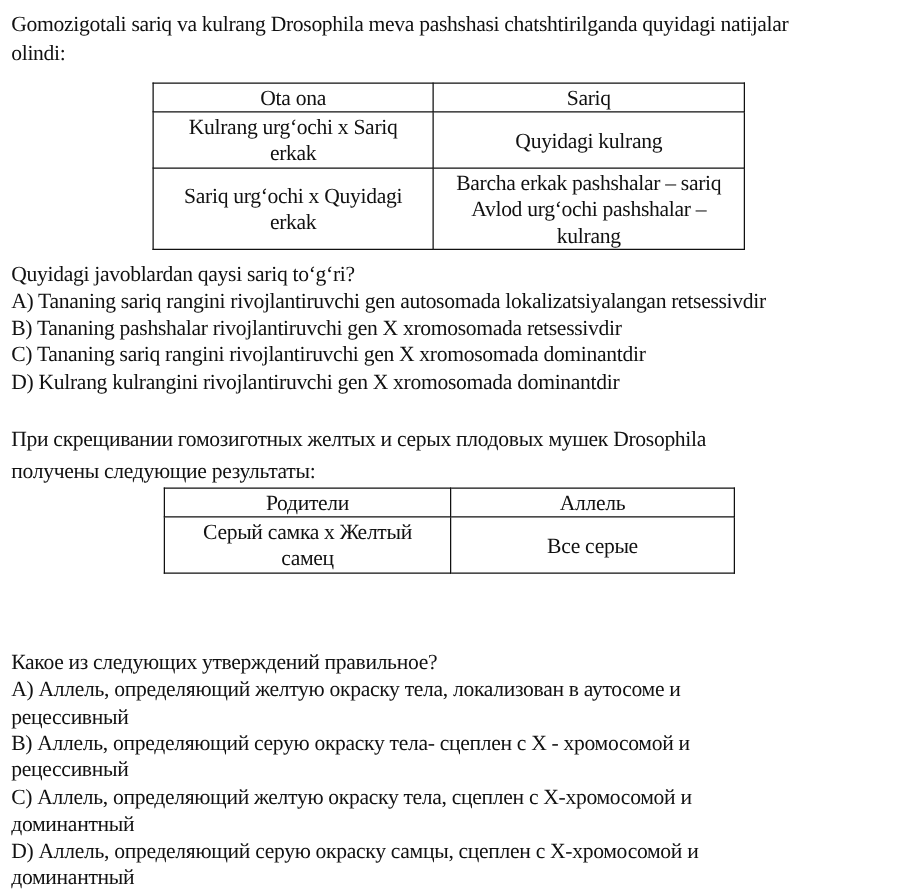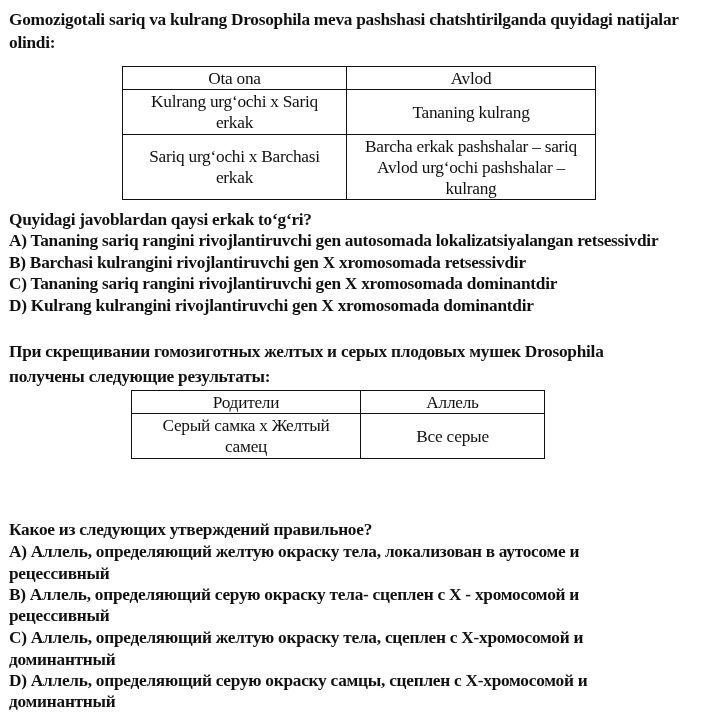--- a/index.html
+++ b/index.html
@@ -1,70 +1,70 @@
 <!DOCTYPE html>
 <html><head>
   <meta charset="utf-8">
   <style>
     html, body { margin: 0; padding: 0; background: #ffffff; }
     body {
       width: 720px; height: 715px; overflow: hidden; position: relative;
       font-family: "Liberation Serif", serif; color: #111; font-size: 17.3px;
     }
-    .line { position: absolute; left: 9px; white-space: nowrap; letter-spacing: -0.25px; font-weight: bold; }
+    .line { position: absolute; left: 9px; white-space: nowrap; letter-spacing: -0.25px; }
     table { position: absolute; border-collapse: collapse; table-layout: fixed; }
     td, th {
       border: 1.3px solid #111; text-align: center; vertical-align: middle;
       font-weight: normal; padding: 0 4px; line-height: 21px; letter-spacing: -0.25px;
     }
     #t1 { left: 122px; top: 66px; width: 474px; padding-left: 16px; }
     #t1 th { height: 22px; }
     #t1 .c1 { width: 215px; }
-    #t2 { left: 131px; top: 390px; width: 414px; }
+    #t2 { left: 131px; top: 390px; width: 457px; }
     #t2 th { height: 22px; }
     #t2 .c1 { width: 220px; }
   </style>
 </head>
 <body>
 
 <div class="line" style="top:10px">Gomozigotali sariq va kulrang Drosophila meva pashshasi chatshtirilganda quyidagi natijalar</div>
 <div class="line" style="top:33px">olindi:</div>
 
 <table id="t1">
   <tbody>
       <tr>
     <th class="c1">Ota ona</th>
-    <th>Avlod</th>
+    <th>Sariq</th>
   </tr>
   <tr>
     <td style="height:44px">
       <div>Kulrang urg‘ochi x Sariq</div>
       <div>erkak</div>
     </td>
     <td>
-      <div>Tananing kulrang</div>
+      <div>Quyidagi kulrang</div>
     </td>
   </tr>
   <tr>
     <td style="height:64px">
-      <div>Sariq urg‘ochi x Barchasi</div>
+      <div>Sariq urg‘ochi x Quyidagi</div>
       <div>erkak</div>
     </td>
     <td>
       <div>Barcha erkak pashshalar – sariq</div>
       <div>Avlod urg‘ochi pashshalar –</div>
       <div>kulrang</div>
     </td>
   </tr>
 </tbody>
   </table>
 
-<div class="line" style="top:210px">Quyidagi javoblardan qaysi erkak to‘g‘ri?</div>
+<div class="line" style="top:210px">Quyidagi javoblardan qaysi sariq to‘g‘ri?</div>
 <div class="line" style="top:231px">A) Tananing sariq rangini rivojlantiruvchi gen autosomada lokalizatsiyalangan retsessivdir</div>
-<div class="line" style="top:253px">B) Barchasi kulrangini rivojlantiruvchi gen X xromosomada retsessivdir</div>
+<div class="line" style="top:253px">B) Tananing pashshalar rivojlantiruvchi gen X xromosomada retsessivdir</div>
 <div class="line" style="top:274px">C) Tananing sariq rangini rivojlantiruvchi gen X xromosomada dominantdir</div>
 <div class="line" style="top:296px">D) Kulrang kulrangini rivojlantiruvchi gen X xromosomada dominantdir</div>
 
 <div class="line" style="top:342px">При скрещивании гомозиготных желтых и серых плодовых мушек Drosophila</div>
 <div class="line" style="top:367px">получены следующие результаты:</div>
 
 <table id="t2">
   <tbody>
       <tr>
     <th class="c1">Родители</th>

